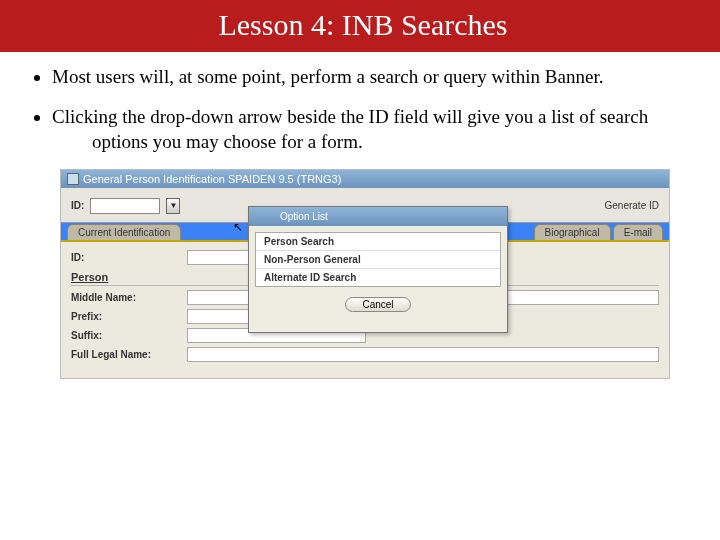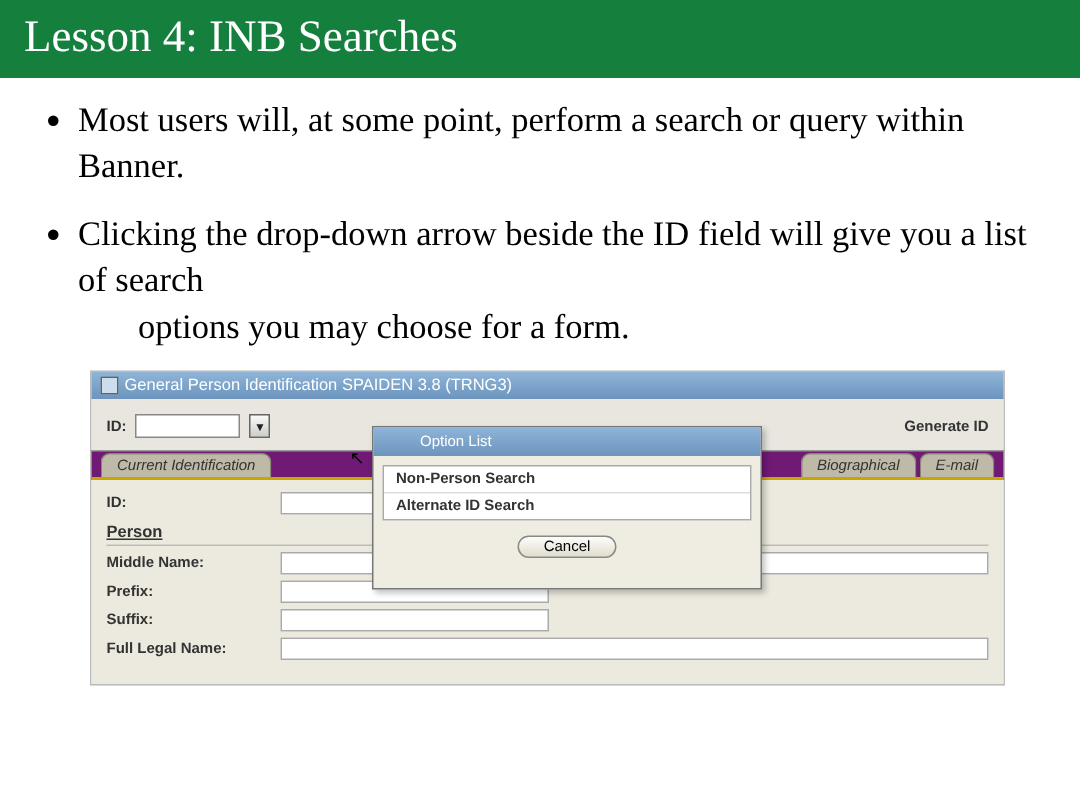--- a/index.html
+++ b/index.html
@@ -1,33 +1,33 @@
 <!DOCTYPE html>
 <html><head>
 <meta charset="utf-8">
 <style>
   * { box-sizing: border-box; margin: 0; padding: 0; }
   body { width: 720px; height: 540px; background: #fff; font-family: Georgia, "Times New Roman", serif; }
   .slide { width: 720px; height: 540px; position: relative; padding: 0 30px; }
-  .title-bar { background: #15803d; color: #fff; padding: 8px 0 10px 16px; margin: 0 -30px 12px -30px; }
+  .title-bar { background: #b91c1c; color: #fff; text-align: center; padding: 8px 0 10px 6px; margin: 0 -30px 12px -30px; }
   .title-bar h1 { font-weight: normal; font-size: 30px; font-family: Georgia, serif; }
-  ul.bullets { list-style: disc; margin-left: 22px; font-size: 23px; line-height: 1.35; }
+  ul.bullets { list-style: disc; margin-left: 22px; font-size: 19px; line-height: 1.35; }
   ul.bullets li { margin-bottom: 14px; }
   ul.bullets li .indent { display:block; margin-left: 40px; }
   .shot { margin: 6px 0 0 30px; width: 610px; border: 1px solid #bbb; font-family: Tahoma, Arial, sans-serif; font-size: 10px; color: #333; position: relative; background:#efefef; }
   .winbar { background: linear-gradient(#8fb4d8,#6c94bd); color:#fff; font-size:11px; padding:3px 6px; display:flex; align-items:center; gap:4px; }
   .winbar .wicon { width:12px; height:12px; background:#cde; border:1px solid #567; display:inline-block; }
   .idrow { background:#e8e6df; padding:10px 10px 8px 10px; display:flex; align-items:center; justify-content:space-between; }
   .idrow .left { display:flex; align-items:center; gap:6px; }
   .idrow label { font-weight:bold; }
   .idrow input { width:70px; height:16px; border:1px solid #888; background:#fff; font-size:10px; }
   .dd { width:14px; height:16px; border:1px solid #666; background:linear-gradient(#fafafa,#ccc); display:flex; align-items:center; justify-content:center; cursor:pointer; }
   .dd span { font-size:8px; color:#222; }
   .cursor { position:absolute; left:172px; top:50px; font-size:12px; color:#000; }
-  .tabs { background:#701a75; padding:0 6px; display:flex; gap:2px; border-top:1px solid #999; border-bottom:2px solid #c7a600; height:20px; align-items:flex-end;font-style:italic; }
+  .tabs { background:#3b82f6; padding:0 6px; display:flex; gap:2px; border-top:1px solid #999; border-bottom:2px solid #c7a600; height:20px; align-items:flex-end; }
   .tab { background:#bfbaa8; border:1px solid #8a8676; border-bottom:none; border-radius:6px 6px 0 0; padding:2px 10px; font-size:10px; color:#333; }
   .tab.right { margin-left:auto; }
   .body2 { background:#eceadf; padding:8px 10px 12px 10px; }
   .row { display:flex; align-items:center; gap:6px; margin-bottom:4px; }
   .row label { font-weight:bold; width:110px; }
   .row input { flex:1; height:15px; border:1px solid #aaa; background:#fff; }
   .row input.short { flex:0 0 80px; }
   .section { font-weight:bold; font-size:11px; margin:6px 0 4px 0; border-bottom:1px solid #bbb; padding-bottom:2px;text-decoration:underline; }
   .small-dd { width:14px; height:15px; border:1px solid #666; background:linear-gradient(#fafafa,#ccc); display:flex; align-items:center; justify-content:center; }
   .small-dd span{font-size:7px;}
@@ -53,32 +53,32 @@
     <li><span>Most users will, at some point, perform a search or query within Banner.</span></li>
     <li>
       <span>Clicking the drop-down arrow beside the ID field will give you a list of search</span>
       <span class="indent">options you may choose for a form.</span>
     </li>
   </ul>
 
   <div class="shot">
     <div class="winbar">
       <span class="wicon"></span>
-      <span>General Person Identification  SPAIDEN  3.8  (TRNG3)</span>
+      <span>General Person Identification  SPAIDEN  9.5  (TRNG3)</span>
     </div>
 
     <div class="idrow">
       <div class="left">
         <label>ID:</label>
         <input type="text" style="">
         <div class="dd">
             <span>▼</span>
           </div>
       </div>
-      <div style="font-weight:bold;">Generate ID</div>
+      <div style="font-weight:normal;">Generate ID</div>
     </div>
     <span class="cursor">↖</span>
 
     <div class="tabs">
       <div class="tab">Current Identification</div>
       <div class="tab right">Biographical</div>
       <div class="tab">E-mail</div>
     </div>
 
     <div class="body2">
@@ -104,21 +104,22 @@
         <input type="text" style="">
       </div>
     </div>
 
     <div class="popup">
       <div class="pbar">
         <span class="wicon"></span>
         <span>Option List</span>
       </div>
       <div class="list">
-        <div class="item">Non-Person Search</div>
+        <div class="item">Person Search</div>
+        <div class="item">Non-Person General</div>
         <div class="item">Alternate ID Search</div>
       </div>
       <div class="btnrow">
         <button>Cancel</button>
       </div>
     </div>
 
   </div>
 </div>
 

